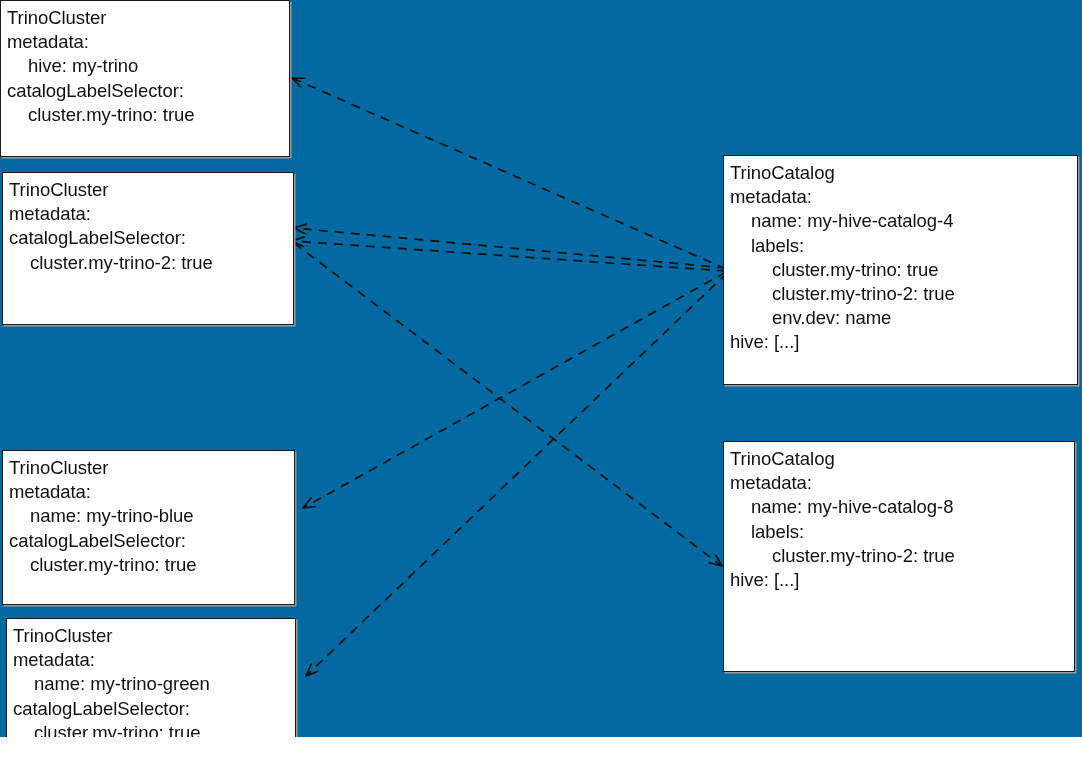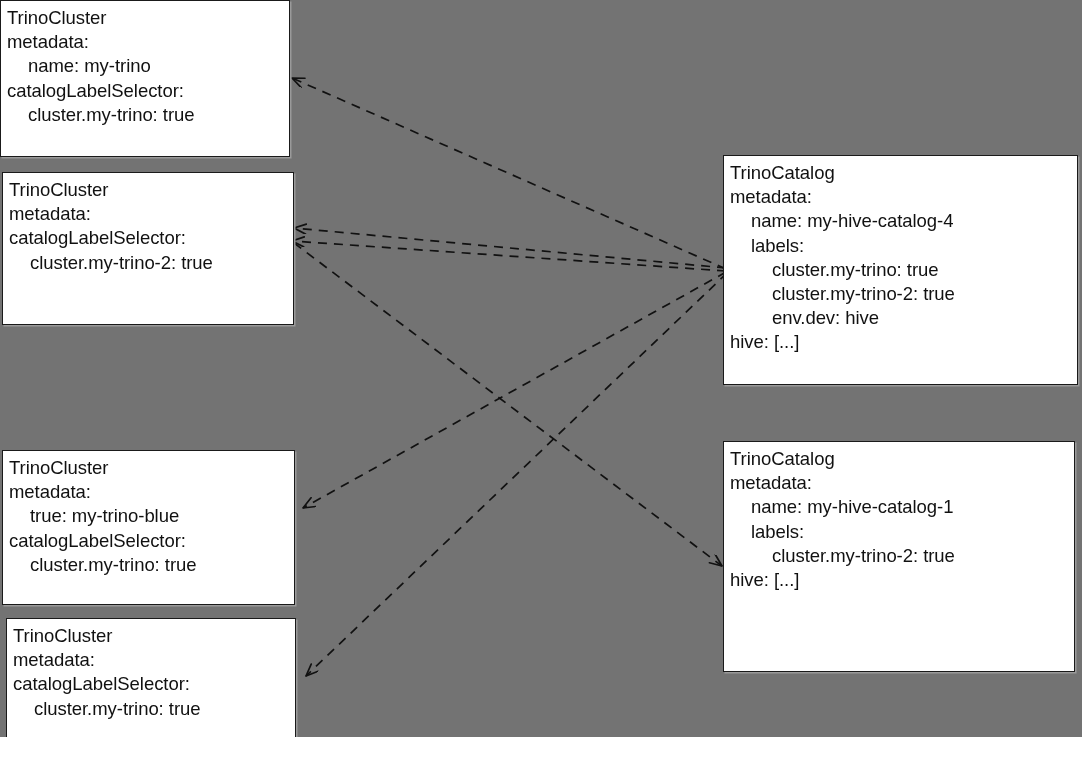--- a/index.html
+++ b/index.html
@@ -9,21 +9,21 @@
     background: #ffffff;
   }
   body {
     font-family: "Liberation Sans", sans-serif;
     color: #000000;
   }
   #canvas {
     position: relative;
     width: 1082px;
     height: 737px;
-    background: #737373;
+    background: #0369a1;
     overflow: hidden;
   }
   .edges {
     position: absolute;
     left: 0;
     top: 0;
     width: 1082px;
     height: 775px;
     pointer-events: none;
   }
@@ -65,56 +65,57 @@
         <line x1="726" y1="272" x2="303" y2="508" marker-end="url(#openArrow)"></line>
         <line x1="727" y1="273" x2="306" y2="676" marker-end="url(#openArrow)"></line>
         <line x1="294" y1="243" x2="722" y2="566" marker-end="url(#openArrow)"></line>
       </g>
   </svg>
 
   <div id="node-layer">
       <div class="node" style="left: 0px; top: 0px; width: 290px; height: 157px;">
         <div class="node-line indent-0">TrinoCluster</div>
         <div class="node-line indent-0">metadata:</div>
-        <div class="node-line indent-1">name: my-trino</div>
+        <div class="node-line indent-1">hive: my-trino</div>
         <div class="node-line indent-0">catalogLabelSelector:</div>
         <div class="node-line indent-1">cluster.my-trino: true</div>
       </div>
       <div class="node" style="left: 2px; top: 172px; width: 292px; height: 153px;">
         <div class="node-line indent-0">TrinoCluster</div>
         <div class="node-line indent-0">metadata:</div>
         <div class="node-line indent-0">catalogLabelSelector:</div>
         <div class="node-line indent-1">cluster.my-trino-2: true</div>
       </div>
       <div class="node" style="left: 2px; top: 450px; width: 293px; height: 155px;">
         <div class="node-line indent-0">TrinoCluster</div>
         <div class="node-line indent-0">metadata:</div>
-        <div class="node-line indent-1">true: my-trino-blue</div>
+        <div class="node-line indent-1">name: my-trino-blue</div>
         <div class="node-line indent-0">catalogLabelSelector:</div>
         <div class="node-line indent-1">cluster.my-trino: true</div>
       </div>
       <div class="node" style="left: 6px; top: 618px; width: 290px; height: 155px;">
         <div class="node-line indent-0">TrinoCluster</div>
         <div class="node-line indent-0">metadata:</div>
+        <div class="node-line indent-1">name: my-trino-green</div>
         <div class="node-line indent-0">catalogLabelSelector:</div>
         <div class="node-line indent-1">cluster.my-trino: true</div>
       </div>
       <div class="node" style="left: 723px; top: 155px; width: 355px; height: 230px;">
         <div class="node-line indent-0">TrinoCatalog</div>
         <div class="node-line indent-0">metadata:</div>
         <div class="node-line indent-1">name: my-hive-catalog-4</div>
         <div class="node-line indent-1">labels:</div>
         <div class="node-line indent-2">cluster.my-trino: true</div>
         <div class="node-line indent-2">cluster.my-trino-2: true</div>
-        <div class="node-line indent-2">env.dev: hive</div>
+        <div class="node-line indent-2">env.dev: name</div>
         <div class="node-line indent-0">hive: [...]</div>
       </div>
       <div class="node" style="left: 723px; top: 441px; width: 352px; height: 231px;">
         <div class="node-line indent-0">TrinoCatalog</div>
         <div class="node-line indent-0">metadata:</div>
-        <div class="node-line indent-1">name: my-hive-catalog-1</div>
+        <div class="node-line indent-1">name: my-hive-catalog-8</div>
         <div class="node-line indent-1">labels:</div>
         <div class="node-line indent-2">cluster.my-trino-2: true</div>
         <div class="node-line indent-0">hive: [...]</div>
       </div>
     </div>
 
 </div>
 
 </body></html>

